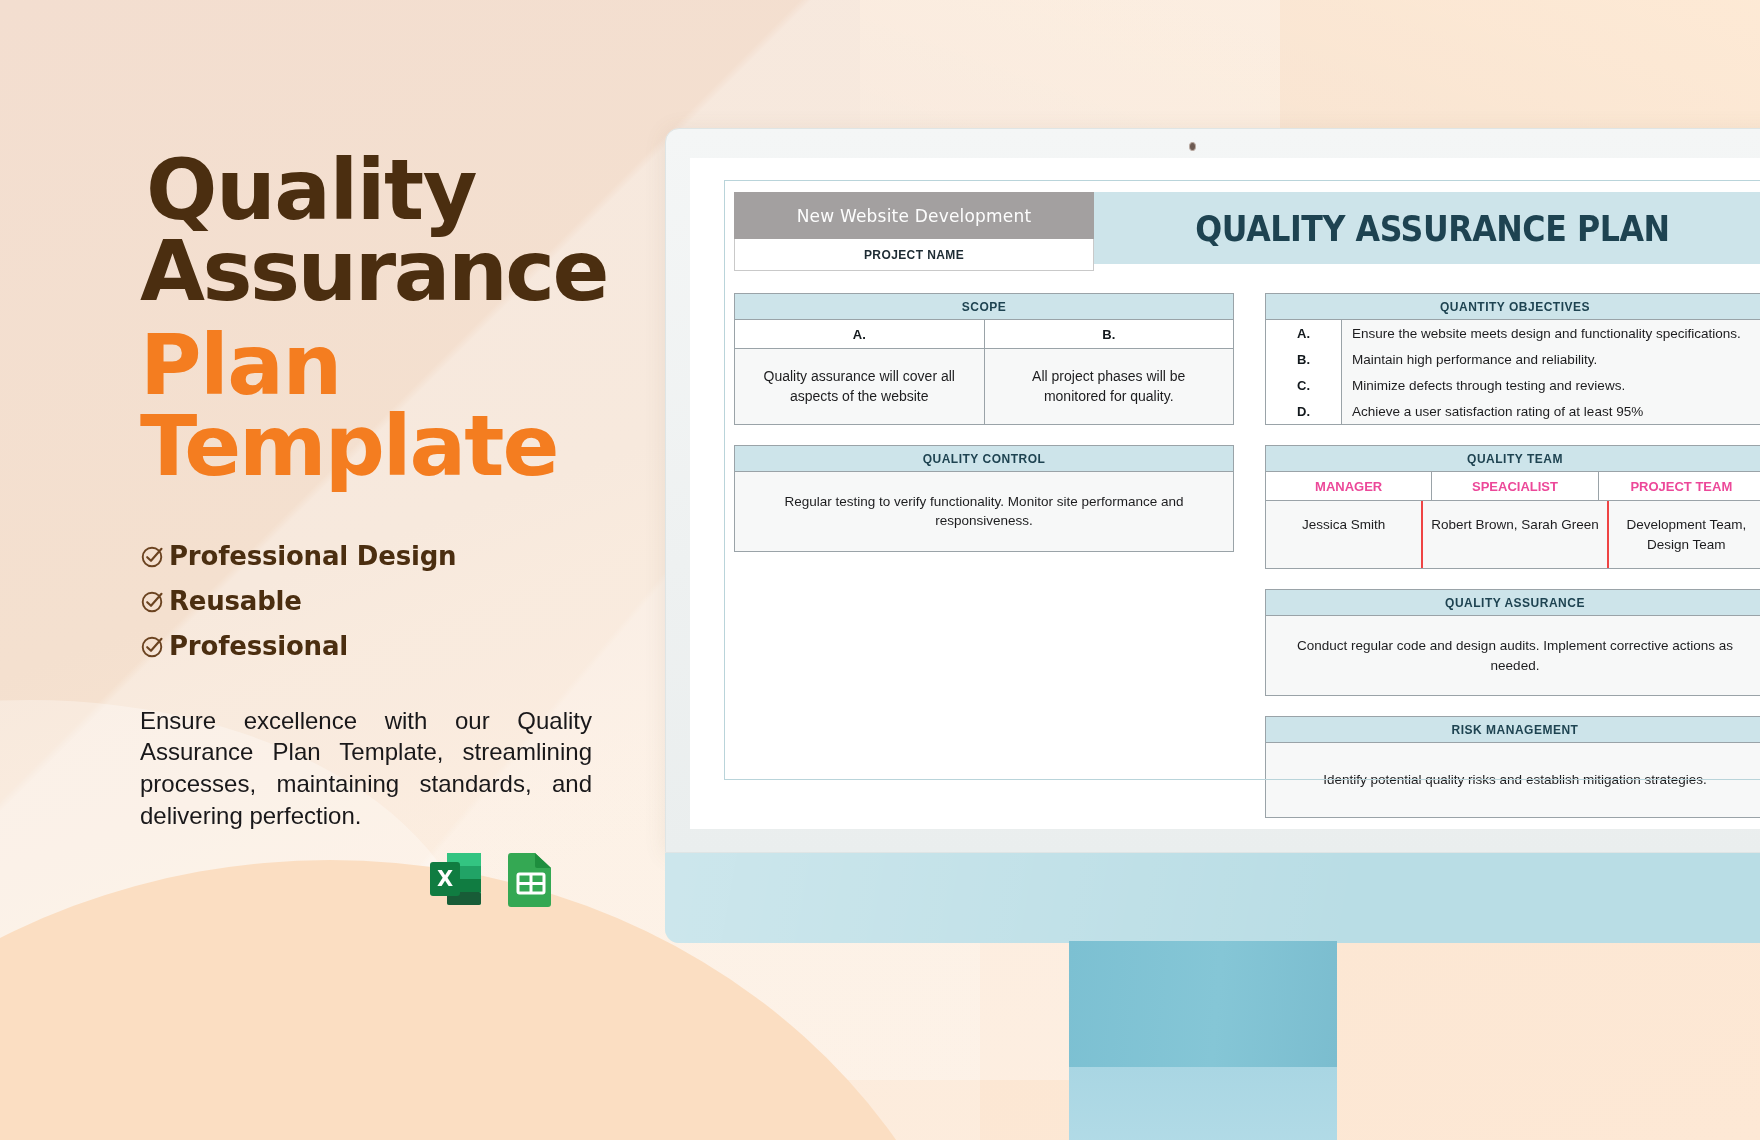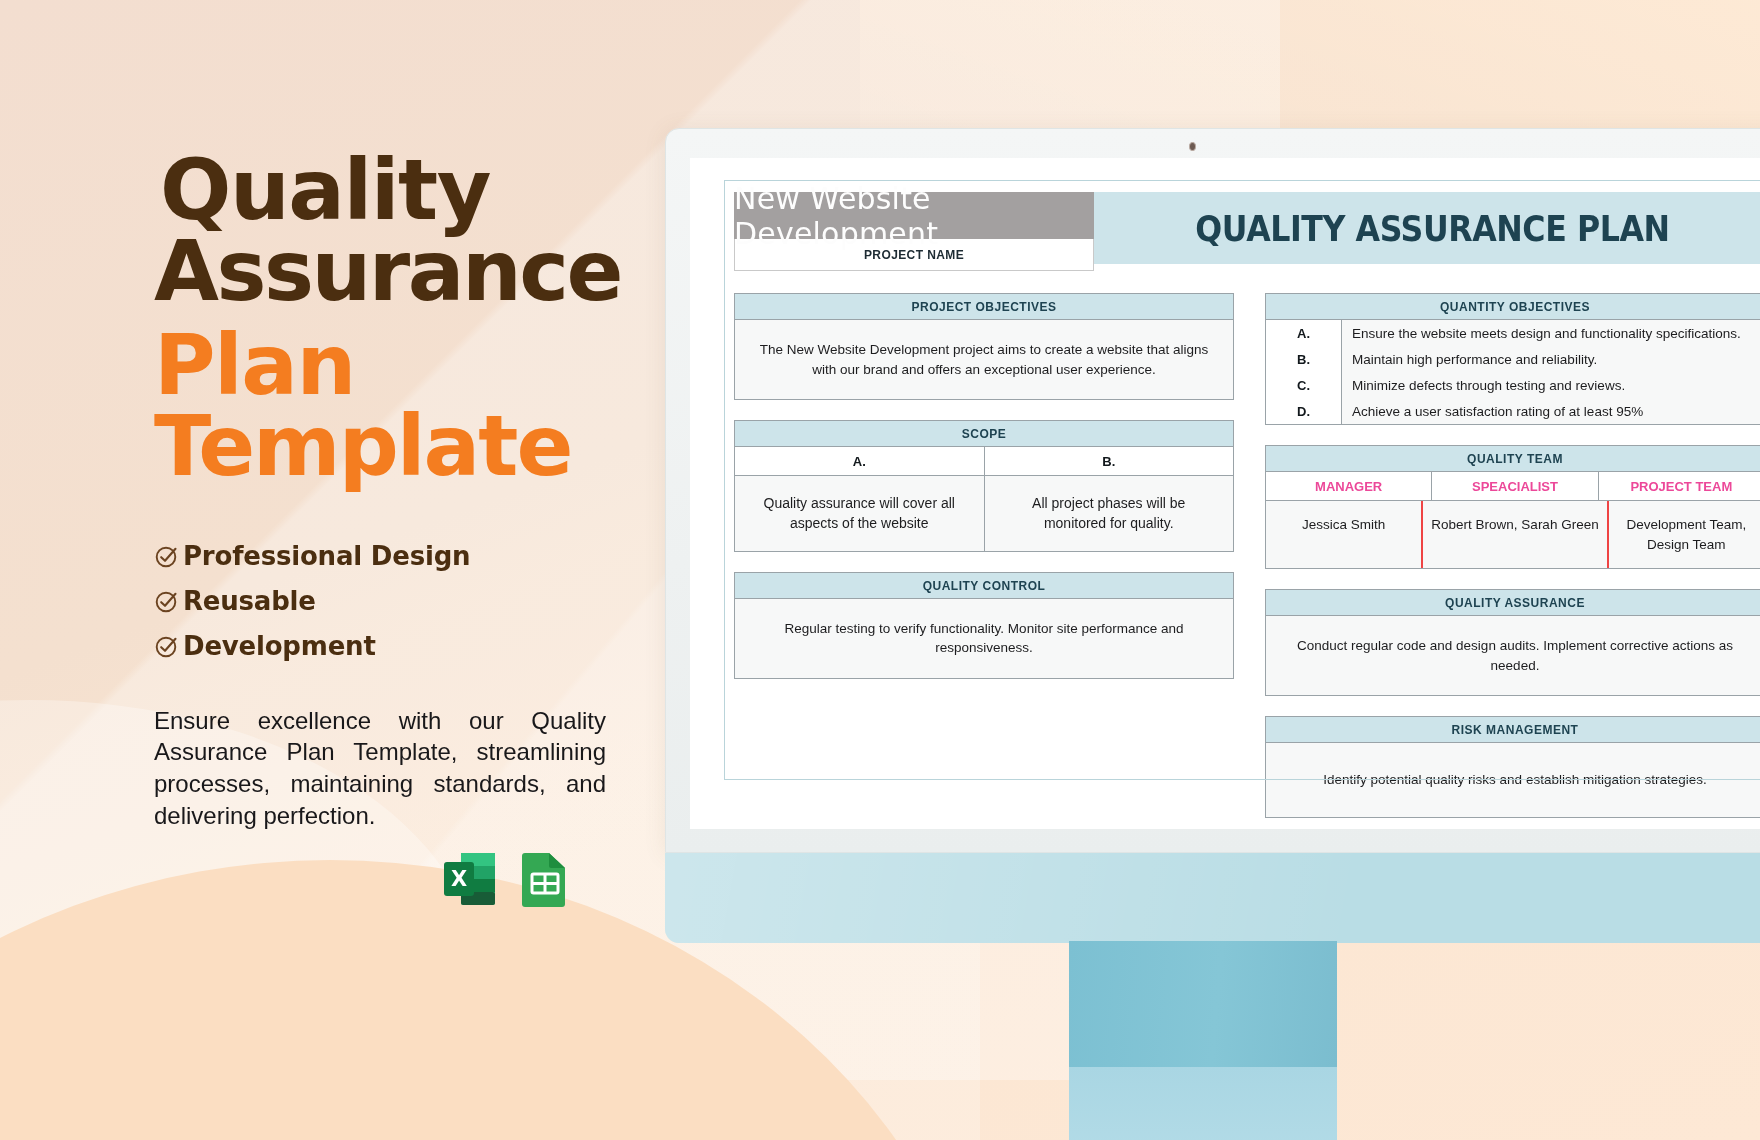--- a/index.html
+++ b/index.html
@@ -35,21 +35,21 @@
     border-radius:50%;
     background:rgba(255,255,255,.30);
   }
   #bg-right-warm{
     position:absolute; right:0; top:0; width:900px; height:560px;
     background:linear-gradient(200deg, rgba(255,235,214,.85) 0%, rgba(255,240,224,0) 75%);
   }
 
   
   #left-panel{
-    position:absolute; left:154px; top:150px; width:470px;
+    position:absolute; left:140px; top:150px; width:470px;
   }
   .headline{
     font-weight:800;
     font-size:84px;
     line-height:.96;
     letter-spacing:-1.5px;
     font-family:"DejaVu Sans", sans-serif;
   }
   .headline .ln{ display:block; white-space:nowrap; }
   .hl-dark{ color:#4b2e10; }
@@ -136,21 +136,21 @@
     border:1px solid #b9d4da;
     pointer-events:none;
   }
 
   
   #doc-header{ display:flex; position:relative; margin:20px 0 0 24px; }
   #project-name-block{ width:360px; }
   #project-name-value{
     height:47px; background:#a3a0a0; color:#fdfdfd;
     display:flex; align-items:center; justify-content:center;
-    font-size:30px; letter-spacing:.2px;
+    font-size:17px; letter-spacing:.2px;
     font-family:"DejaVu Sans", sans-serif; font-weight:400;
   }
   #project-name-label{
     height:32px; background:#fff; border:1px solid #c9c9c9; border-top:none;
     display:flex; align-items:center; justify-content:center;
     font-size:12px; font-weight:700; letter-spacing:.4px; color:#1d2b33;
   }
   #doc-title-bar{
     flex:1; height:72px; background:#cde4ea;
     display:flex; align-items:center; justify-content:center;
@@ -252,21 +252,21 @@
         <circle cx="12" cy="14" r="9.3" fill="none" stroke="#6b4320" stroke-width="1.9"></circle>
         <path d="M7.2 14.2 L11 17.8 L21.5 5.8" fill="none" stroke="#6b4320" stroke-width="2.1" stroke-linecap="round" stroke-linejoin="round"></path>
       </svg>
       <span class="feature-label">Reusable</span>
     </div>
     <div class="feature-row">
       <svg class="check-ico" viewBox="0 0 26 26">
         <circle cx="12" cy="14" r="9.3" fill="none" stroke="#6b4320" stroke-width="1.9"></circle>
         <path d="M7.2 14.2 L11 17.8 L21.5 5.8" fill="none" stroke="#6b4320" stroke-width="2.1" stroke-linecap="round" stroke-linejoin="round"></path>
       </svg>
-      <span class="feature-label">Development</span>
+      <span class="feature-label">Professional</span>
     </div>
   </div>
 
   <p id="description">Ensure excellence with our Quality Assurance Plan Template, streamlining processes, maintaining standards, and delivering perfection.</p>
 
   <div id="file-formats">
 
     <svg width="56" height="58" viewBox="0 0 56 58">
       <rect x="19" y="3" width="34" height="52" rx="2.5" fill="#21a366"></rect>
       <rect x="19" y="3" width="34" height="13" fill="#33c481"></rect>
@@ -302,24 +302,20 @@
           </div>
           <div id="doc-title-bar">
             <div id="doc-title">QUALITY ASSURANCE PLAN</div>
           </div>
         </div>
 
         <div id="doc-body">
 
           <div class="doc-col">
 
-            <div class="panel">
-              <div class="panel-head">PROJECT OBJECTIVES</div>
-              <div class="panel-body tall">The New Website Development project aims to create a website that aligns with our brand and offers an exceptional user experience.</div>
-            </div>
 
             <div class="panel">
               <div class="panel-head">SCOPE</div>
               <div class="scope-head-row">
                 <div class="scope-head-cell">A.</div>
                 <div class="scope-head-cell">B.</div>
               </div>
               <div class="scope-body-row">
                 <div class="scope-body-cell">Quality assurance will cover all aspects of the website</div>
                 <div class="scope-body-cell">All project phases will be monitored for quality.</div>

